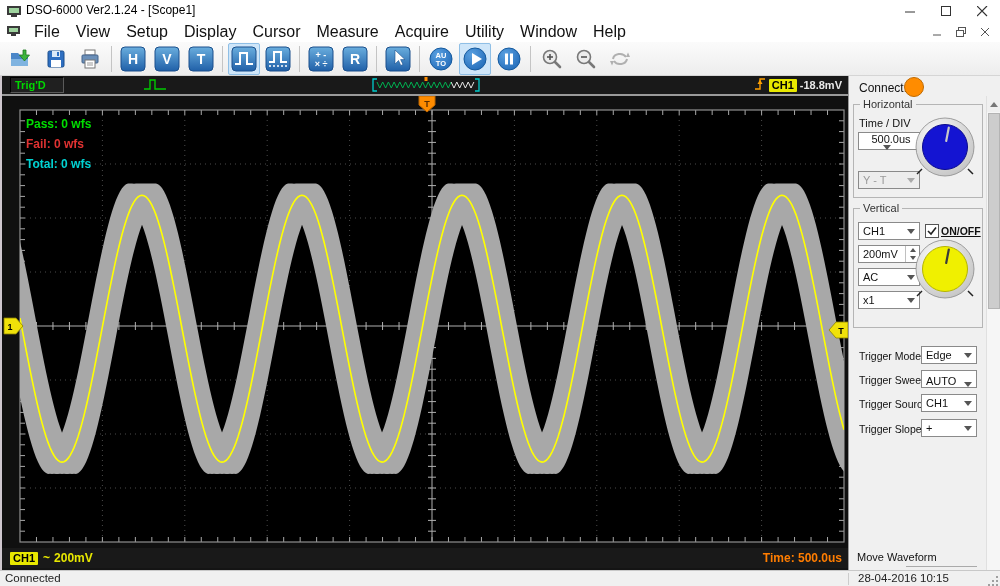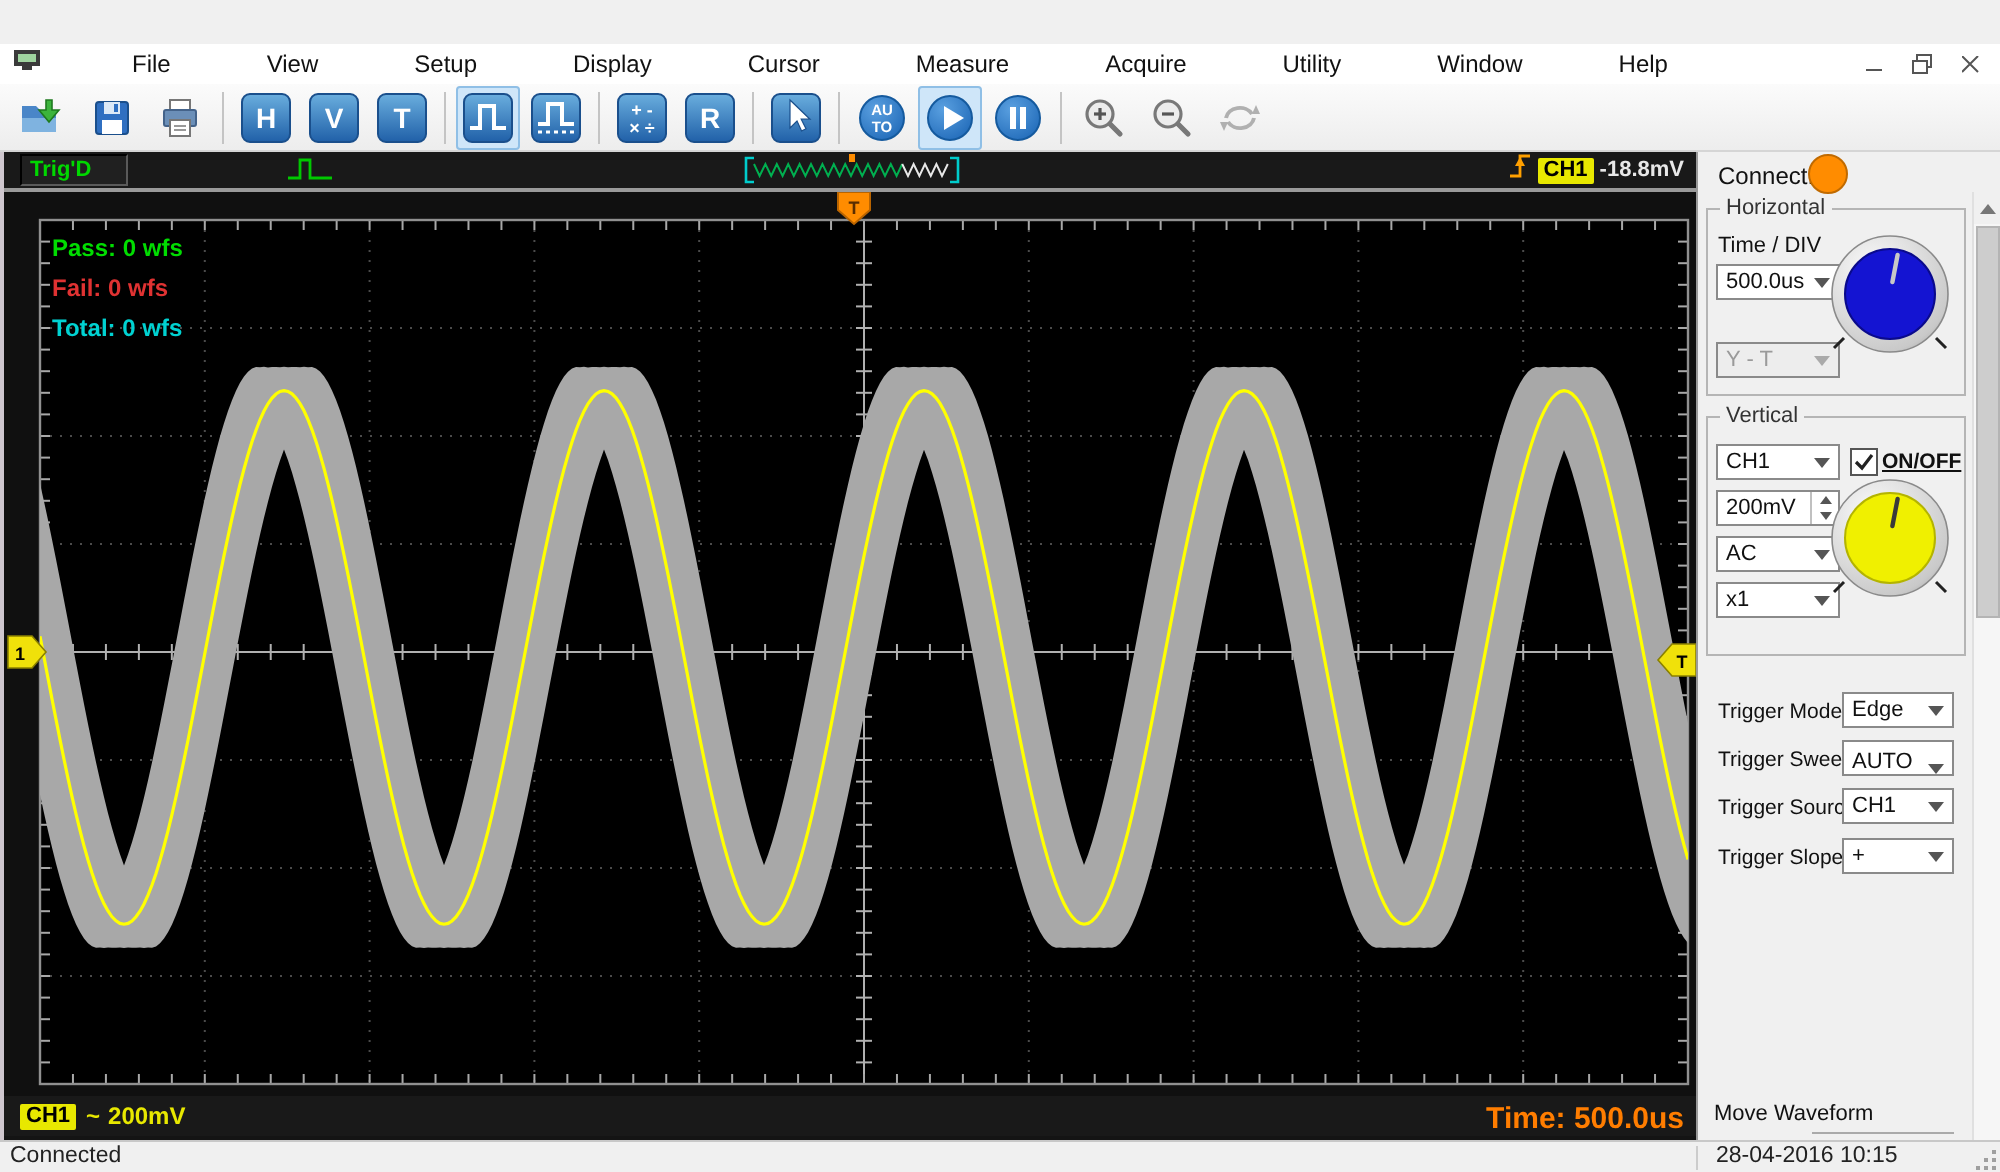--- a/index.html
+++ b/index.html
@@ -11,21 +11,21 @@
     border-bottom:1px solid #f0f0f0;}
   .app-icon{position:absolute;left:7px;top:4px;}
   .title-text{position:absolute;left:26px;top:3px;font-size:12px;color:#000;}
   .win-controls{position:absolute;right:0;top:0;height:22px;display:flex;}
   .wc{width:36px;height:22px;display:flex;align-items:center;justify-content:center;color:#333;}
 
   
   .menubar{position:absolute;left:0;top:22px;width:1000px;height:20px;background:#ffffff;
     display:flex;align-items:center;border-bottom:1px solid #e6e6e6;}
   .mdi-icon{margin-left:7px;margin-right:6px;}
-  .menu-item{font-size:12px;color:#111;padding:2px 8px;margin-left:32px;}
+  .menu-item{font-size:16px;color:#111;padding:2px 8px;}
   .mdi-controls{position:absolute;right:4px;top:2px;display:flex;gap:2px;}
   .mdc{width:22px;height:16px;display:flex;align-items:center;justify-content:center;color:#555;}
 
   
   .toolbar{position:absolute;left:0;top:42px;width:1000px;height:34px;
     background:linear-gradient(#fbfbfb,#ededed);border-bottom:1px solid #d5d5d5;
     display:flex;align-items:center;padding-left:6px;box-sizing:border-box;}
   .tbtn{width:30px;height:30px;display:flex;align-items:center;justify-content:center;
     border:1px solid transparent;border-radius:2px;margin-right:2px;}
   .tbtn.sel{background:#cfe6f9;border:1px solid #8fbfe6;}
@@ -45,21 +45,21 @@
   .preview{position:absolute;left:369px;top:1px;}
   .tb-right{position:absolute;right:8px;top:1px;display:flex;align-items:center;gap:3px;height:16px;}
   .ch-badge{background:#e8e800;color:#000;font-size:11px;font-weight:bold;padding:0 3px;
     line-height:13px;border-radius:1px;}
   .trig-level{color:#e8e8e8;font-size:11px;font-weight:bold;}
   .scope-display{position:absolute;left:0;top:20px;width:848px;height:452px;background:#101010;}
   .scope-bottombar{position:absolute;left:0;top:472px;width:848px;height:20px;background:#191919;
     display:flex;align-items:center;padding-left:8px;box-sizing:border-box;}
   .coupling{color:#e8e800;font-size:12px;font-weight:bold;margin:0 4px 0 5px;}
   .vscale{color:#e8e800;font-size:12px;font-weight:bold;}
-  .time-label{position:absolute;right:8px;top:3px;color:#ff7d00;font-size:15px;font-weight:bold;}
+  .time-label{position:absolute;right:8px;top:3px;color:#ff7d00;font-size:12px;font-weight:bold;}
 
   
   .panel{position:absolute;left:848px;top:0;width:152px;height:494px;background:#f0f0f0;
     border-left:1px solid #9a9a9a;box-sizing:border-box;}
   .connect-label{position:absolute;left:10px;top:5px;font-size:12px;color:#111;}
   .connect-btn{position:absolute;left:55px;top:1px;width:18px;height:18px;border-radius:50%;
     background:#ff8c00;border:1px solid #c06a00;}
   .gbox{position:absolute;border:1px solid #b5b5b5;}
   .gb-title{position:absolute;top:-7px;left:6px;background:#f0f0f0;padding:0 3px;
     font-size:11px;color:#333;}
@@ -105,20 +105,47 @@
   .sb-date{position:absolute;left:858px;top:1px;font-size:11.5px;color:#222;}
   .sb-grip{position:absolute;right:1px;top:2px;}
 
   svg text{font-family:"Liberation Sans",sans-serif;}
 </style>
 </head>
 <body>
 
 <div class="app">
 
+  <div class="titlebar">
+    <span class="app-icon">
+      <svg width="14" height="13">
+          <rect x="0" y="1" width="14" height="9" fill="#3a3a3a"></rect>
+          <rect x="2" y="3" width="10" height="5" fill="#9fd49f"></rect>
+          <rect x="4" y="10" width="6" height="2" fill="#3a3a3a"></rect>
+        </svg>
+    </span>
+    <span class="title-text">DSO-6000 Ver2.1.24 - [Scope1]</span>
+    <div class="win-controls">
+      <div class="wc">
+          <svg width="11" height="11">
+            <line x1="0" y1="6" x2="10" y2="6" stroke="#333" stroke-width="1"></line>
+          </svg>
+        </div>
+      <div class="wc">
+          <svg width="11" height="11">
+            <rect x="0.5" y="0.5" width="9" height="9" fill="none" stroke="#333"></rect>
+          </svg>
+        </div>
+      <div class="wc">
+          <svg width="11" height="11">
+            <path d="M0,0 L10,10 M10,0 L0,10" stroke="#333" stroke-width="1.2"></path>
+          </svg>
+        </div>
+    </div>
+  </div>
 
   <div class="menubar">
     <span class="mdi-icon">
       <svg width="13" height="12">
           <rect x="0" y="1" width="13" height="8" fill="#3a3a3a"></rect>
           <rect x="2" y="3" width="9" height="4" fill="#9fd49f"></rect>
           <rect x="4" y="9" width="5" height="2" fill="#3a3a3a"></rect>
         </svg>
     </span>
     <span class="menu-item">File</span>
@@ -642,21 +669,21 @@
     </div>
 
     <div class="panel">
       <span class="connect-label">Connect:</span>
       <div class="connect-btn"></div>
 
       <div class="gbox" style="left:4px;top:28px;width:128px;height:92px;">
         <div class="gb-title">Horizontal</div>
       </div>
       <span class="plabel" style="left:10px;top:41px;">Time / DIV</span>
-      <div class="combo" style="left:9px;top:56px;width:62px;">
+      <div class="combo" style="left:9px;top:56px;width:62px;flex-direction:column;">
         <span class="combo-text">500.0us</span>
         <span class="combo-arrow"></span>
       </div>
       <span class="plabel" style="left:10px;top:96px;">Format</span>
       <div class="combo disabled" style="left:9px;top:95px;width:62px;">
         <span class="combo-text">Y - T</span>
         <span class="combo-arrow"></span>
       </div>
       <span class="knob" style="left:62px;top:38px;">
         <svg width="68" height="68">

